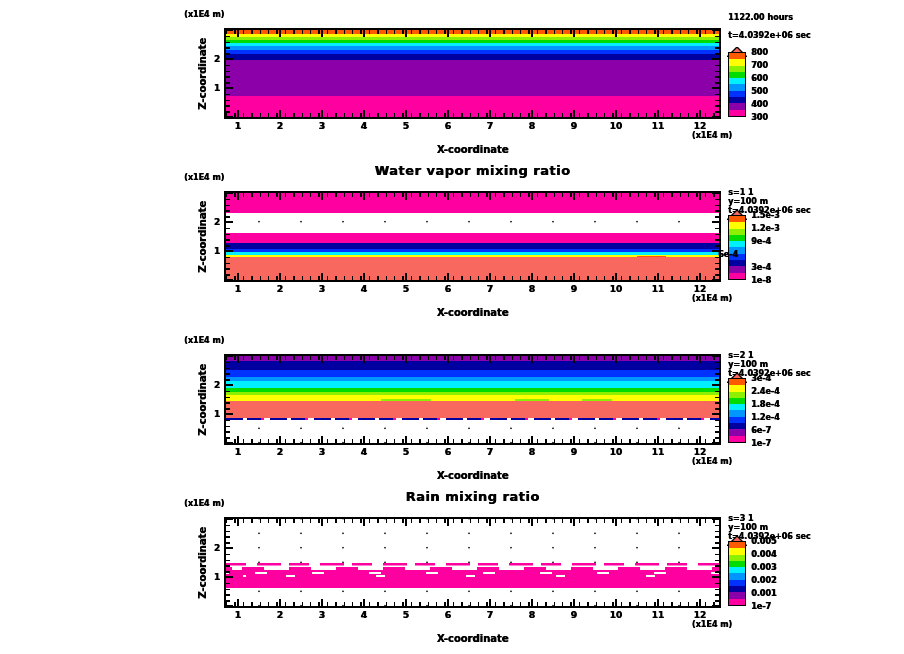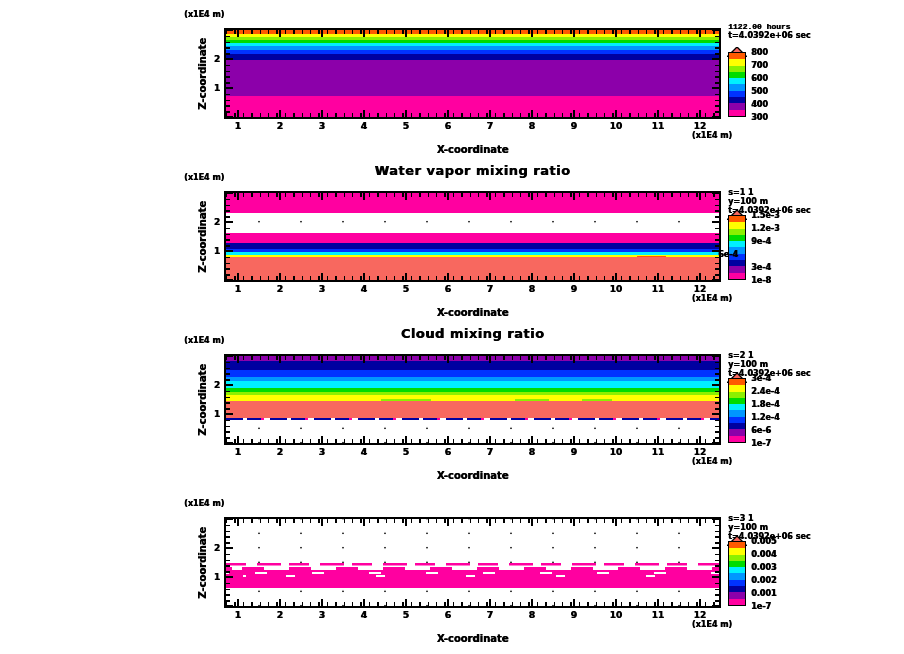--- a/index.html
+++ b/index.html
@@ -59,21 +59,21 @@
     <div class="abs tick-label" style="left: 395.76px; width: 20px; top: 121px; text-align: center;">5</div>
     <div class="abs tick-label" style="left: 437.76px; width: 20px; top: 121px; text-align: center;">6</div>
     <div class="abs tick-label" style="left: 479.76px; width: 20px; top: 121px; text-align: center;">7</div>
     <div class="abs tick-label" style="left: 521.76px; width: 20px; top: 121px; text-align: center;">8</div>
     <div class="abs tick-label" style="left: 563.76px; width: 20px; top: 121px; text-align: center;">9</div>
     <div class="abs tick-label" style="left: 605.76px; width: 20px; top: 121px; text-align: center;">10</div>
     <div class="abs tick-label" style="left: 647.76px; width: 20px; top: 121px; text-align: center;">11</div>
     <div class="abs tick-label" style="left: 689.76px; width: 20px; top: 121px; text-align: center;">12</div>
     <div class="abs unit-label" style="left: 674px; width: 58px; top: 131px; text-align: right;">(x1E4 m)</div>
     <div class="abs axis-title" style="left: 226px; width: 493px; top: 144px; text-align: center;">X-coordinate</div>
-    <div class="abs leg-line" style="left: 728px; top: 22px; font-family: Liberation Mono, monospace;">1122.00 hours</div>
+    <div class="abs leg-line" style="left: 728px; top: 13px;">1122.00 hours</div>
     <div class="abs leg-line" style="left: 728px; top: 31px;">t=4.0392e+06 sec</div>
     <div class="abs " style="left: 727px; top: 42px; width: 20px; height: 10px;"><svg width="20" height="10">
         <polygon points="10,0 0,10 20,10" fill="#F8685F" stroke="#000" stroke-width="1.4"></polygon>
       </svg></div>
     <div class="abs " style="left: 728px; top: 52px; width: 18px; height: 65px; border: 1.4px solid rgb(0, 0, 0); display: flex; flex-direction: column; box-sizing: border-box;">
       <div style="flex: 1 1 0%; background-color: rgb(255, 90, 0);"></div>
       <div style="flex: 1 1 0%; background-color: rgb(255, 255, 0);"></div>
       <div style="flex: 1 1 0%; background-color: rgb(140, 240, 0);"></div>
       <div style="flex: 1 1 0%; background-color: rgb(0, 220, 0);"></div>
       <div style="flex: 1 1 0%; background-color: rgb(0, 240, 255);"></div>
@@ -144,21 +144,20 @@
       <div style="flex: 1 1 0%; background-color: rgb(0, 0, 160);"></div>
       <div style="flex: 1 1 0%; background-color: rgb(140, 0, 170);"></div>
       <div style="flex: 1 1 0%; background-color: rgb(255, 0, 160);"></div>
     </div>
     <div class="abs cb-label" style="left: 751px; top: 211px;">1.5e-3</div>
     <div class="abs cb-label" style="left: 751px; top: 224px;">1.2e-3</div>
     <div class="abs cb-label" style="left: 751px; top: 237px;">9e-4</div>
     <div class="abs cb-label" style="left: 718px; top: 250px;">6e-4</div>
     <div class="abs cb-label" style="left: 751px; top: 263px;">3e-4</div>
     <div class="abs cb-label" style="left: 751px; top: 276px;">1e-8</div>
-    <div class="abs panel-title" style="left: 226px; top: 326px; width: 493px;">Cloud mixing ratio</div>
     <div class="abs unit-label" style="left: 184px; top: 336px;">(x1E4 m)</div>
     <div class="abs plotbox" style="left: 226px; top: 356px; width: 493px; height: 87px;">
       <div class="band" style="top: 61.77px; height: 2.32px; left: 0px; width: 100%; background-image: repeating-linear-gradient(90deg, rgb(0, 0, 160) 0px, rgb(0, 0, 160) 17px, transparent 17px, transparent 21px, rgb(0, 0, 160) 21px, rgb(0, 0, 160) 35px, rgb(255, 0, 160) 35px, rgb(255, 0, 160) 38px, transparent 38px, transparent 44px);"></div>
       <div class="band" style="top: 44.95px; height: 17.11px; left: 0px; width: 100%; background-color: rgb(248, 104, 95);"></div>
       <div class="band" style="top: 38.86px; height: 6.09px; left: 0px; width: 100%; background-color: rgb(255, 255, 0);"></div>
       <div class="band" style="top: 42.63px; height: 2.32px; left: 154.56px; width: 50.4px; background-color: rgb(140, 240, 0);"></div>
       <div class="band" style="top: 42.63px; height: 2.32px; left: 288.96px; width: 33.6px; background-color: rgb(140, 240, 0);"></div>
       <div class="band" style="top: 42.63px; height: 2.32px; left: 356.16px; width: 29.4px; background-color: rgb(140, 240, 0);"></div>
       <div class="band" style="top: 35.96px; height: 2.9px; left: 0px; width: 100%; background-color: rgb(140, 240, 0);"></div>
       <div class="band" style="top: 31.9px; height: 4.06px; left: 0px; width: 100%; background-color: rgb(0, 220, 0);"></div>
@@ -209,22 +208,23 @@
       <div style="flex: 1 1 0%; background-color: rgb(0, 150, 255);"></div>
       <div style="flex: 1 1 0%; background-color: rgb(0, 50, 255);"></div>
       <div style="flex: 1 1 0%; background-color: rgb(0, 0, 160);"></div>
       <div style="flex: 1 1 0%; background-color: rgb(140, 0, 170);"></div>
       <div style="flex: 1 1 0%; background-color: rgb(255, 0, 160);"></div>
     </div>
     <div class="abs cb-label" style="left: 751px; top: 374px;">3e-4</div>
     <div class="abs cb-label" style="left: 751px; top: 387px;">2.4e-4</div>
     <div class="abs cb-label" style="left: 751px; top: 400px;">1.8e-4</div>
     <div class="abs cb-label" style="left: 751px; top: 413px;">1.2e-4</div>
-    <div class="abs cb-label" style="left: 751px; top: 426px;">6e-6</div>
+    <div class="abs cb-label" style="left: 751px; top: 426px;">6e-7</div>
     <div class="abs cb-label" style="left: 751px; top: 439px;">1e-7</div>
+    <div class="abs panel-title" style="left: 226px; top: 489px; width: 493px;">Rain mixing ratio</div>
     <div class="abs unit-label" style="left: 184px; top: 499px;">(x1E4 m)</div>
     <div class="abs plotbox" style="left: 226px; top: 519px; width: 493px; height: 87px;">
       <div class="band" style="top: 51.04px; height: 17.98px; left: 0px; width: 100%; background-color: rgb(255, 0, 160); background-image: repeating-linear-gradient(90deg, transparent 0px, transparent 26px, rgb(255, 255, 255) 26px, rgb(255, 255, 255) 38px, transparent 38px, transparent 57px), repeating-linear-gradient(90deg, transparent 0px, transparent 40px, rgb(255, 255, 255) 40px, rgb(255, 255, 255) 49px, transparent 49px, transparent 90px); background-size: 100% 1.5px, 100% 1.5px; background-position: 3px 2px, 20px 5px; background-repeat: repeat-x;"></div>
       <div class="band" style="top: 42.92px; height: 8.12px; left: 0px; width: 100%; background-image: repeating-linear-gradient(90deg, rgb(255, 0, 160) 0px, rgb(255, 0, 160) 20px, transparent 20px, transparent 31px, rgb(255, 0, 160) 31px, rgb(255, 0, 160) 55px, transparent 55px, transparent 63px), repeating-linear-gradient(90deg, transparent 0px, transparent 10px, rgb(255, 0, 160) 10px, rgb(255, 0, 160) 32px, transparent 32px, transparent 47px); background-size: 100% 2.5px, 100% 3px; background-position: 0px 1px, 6px 5.5px; background-repeat: repeat-x;"></div>
       <div class="tickstrip" style="left: 0px; top: 0px; width: 100%; height: 4px; background-image: repeating-linear-gradient(90deg, rgb(0, 0, 0) 0px, rgb(0, 0, 0) 1.4px, transparent 1.4px, transparent 8.4px);"></div>
       <div class="tickstrip" style="left: 0px; top: 0px; width: 100%; height: 7px; background-image: repeating-linear-gradient(90deg, rgb(0, 0, 0) 0px, rgb(0, 0, 0) 2px, transparent 2px, transparent 42px); background-position: 11px 0px;"></div>
       <div class="tickstrip" style="left: 0px; bottom: 0px; width: 100%; height: 4px; background-image: repeating-linear-gradient(90deg, rgb(0, 0, 0) 0px, rgb(0, 0, 0) 1.4px, transparent 1.4px, transparent 8.4px);"></div>
       <div class="tickstrip" style="left: 0px; bottom: 0px; width: 100%; height: 7px; background-image: repeating-linear-gradient(90deg, rgb(0, 0, 0) 0px, rgb(0, 0, 0) 2px, transparent 2px, transparent 42px); background-position: 11px 0px;"></div>
       <div class="tickstrip" style="left: 0px; top: 0px; width: 4px; height: 100%; background-image: repeating-linear-gradient(rgb(0, 0, 0) 0px, rgb(0, 0, 0) 1.4px, transparent 1.4px, transparent 5.8px);"></div>
       <div class="tickstrip" style="left: 0px; top: 0px; width: 7px; height: 100%; background-image: repeating-linear-gradient(rgb(0, 0, 0) 0px, rgb(0, 0, 0) 2px, transparent 2px, transparent 29px); background-position: 0px 28px;"></div>

